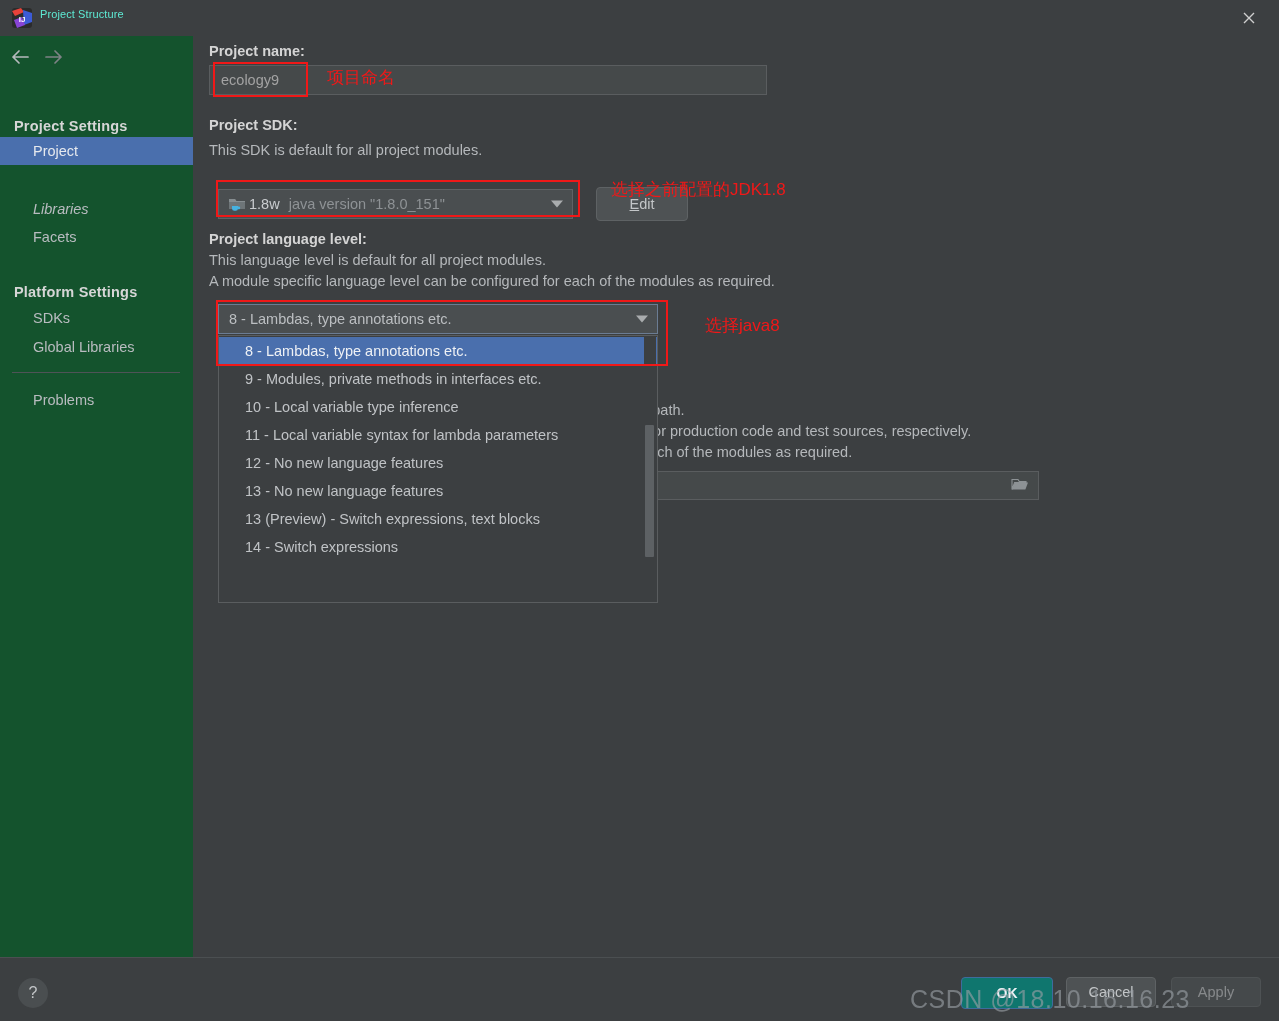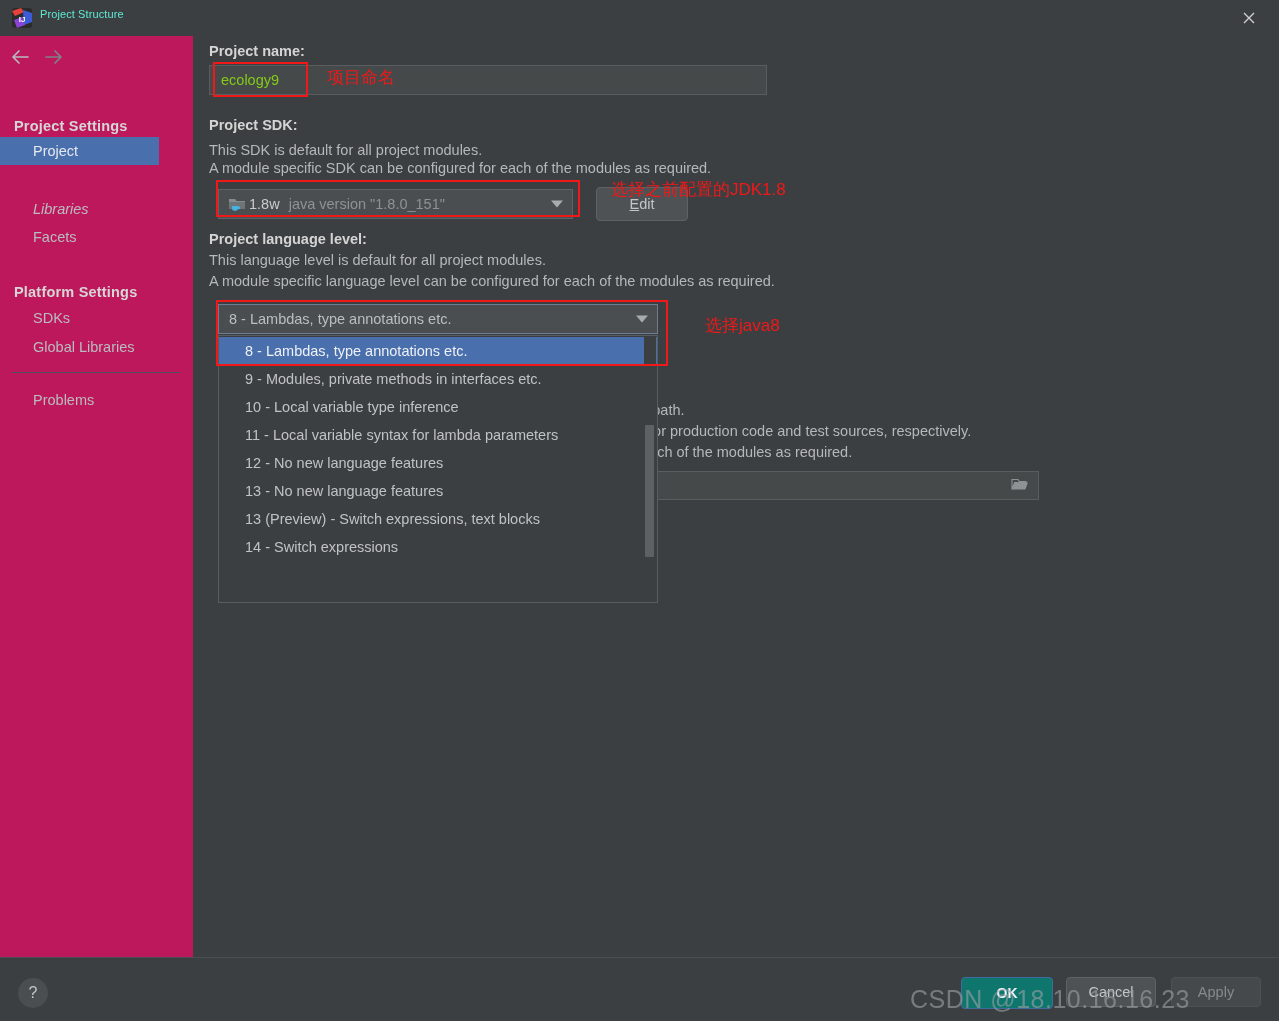--- a/index.html
+++ b/index.html
@@ -11,38 +11,38 @@
     -webkit-font-smoothing:antialiased;
   }
   
   #titlebar{position:absolute;left:0;top:0;width:1279px;height:36px;background:#3c3f41;}
   #title-icon{position:absolute;left:12px;top:8px;width:20px;height:20px;}
   #title-text{position:absolute;left:40px;top:8px;font-size:11px;color:#5eead4;letter-spacing:.1px;}
   #close-btn{position:absolute;right:8px;top:2px;width:44px;height:32px;display:flex;align-items:center;justify-content:center;color:#cfcfcf;font-size:20px;line-height:1;cursor:pointer;}
   #close-btn svg{display:block;}
 
   
-  #sidebar{position:absolute;left:0;top:36px;width:193px;height:921px;background:#be185d;}
+  #sidebar{position:absolute;left:0;top:36px;width:193px;height:921px;background:#14532d;}
   #navbar{position:absolute;left:0;top:0;width:193px;height:40px;}
   .nav-arrow{position:absolute;top:10px;width:26px;height:22px;cursor:pointer;}
   #nav-back{left:8px;}
   #nav-fwd{left:40px;}
   .sect-head{position:absolute;left:14px;font-weight:bold;font-size:14.5px;color:#d6d6d6;letter-spacing:.2px;}
-  .side-item{position:absolute;left:0;width:159px;height:28px;line-height:28px;padding-left:33px;
+  .side-item{position:absolute;left:0;width:193px;height:28px;line-height:28px;padding-left:33px;
              box-sizing:border-box;font-size:14.5px;color:#b9bcc0;cursor:pointer;}
   .side-item.sel{background:#4a6fad;color:#e6e9ee;}
   #side-divider{position:absolute;left:12px;top:336px;width:168px;height:1px;background:#4f5357;}
 
   
   #main{position:absolute;left:193px;top:36px;width:1086px;height:921px;background:#3c3f41;overflow:hidden;}
   .lbl-bold{position:absolute;font-weight:bold;color:#d4d4d4;font-size:14.5px;}
   .lbl{position:absolute;color:#b5b8bb;font-size:14.5px;}
 
   .textfield{position:absolute;background:#45494a;border:1px solid #5a5d5f;box-sizing:border-box;}
-  .textfield .val{position:absolute;left:11px;top:50%;transform:translateY(-50%);color:#84cc16;font-size:14.5px;}
+  .textfield .val{position:absolute;left:11px;top:50%;transform:translateY(-50%);color:#a3a3a3;font-size:14.5px;}
 
   .combo{position:absolute;background:#4a4e50;border:1px solid #5e6264;box-sizing:border-box;display:flex;align-items:center;}
   .combo .ctext{margin-left:10px;color:#bcbfc2;font-size:14.5px;white-space:nowrap;}
   .combo .arrow{position:absolute;right:9px;top:50%;transform:translateY(-50%);
                 width:0;height:0;border-left:6px solid transparent;border-right:6px solid transparent;border-top:7px solid #a9acae;}
 
   .btn{position:absolute;background:#4e5254;border:1px solid #5e6264;border-radius:4px;box-sizing:border-box;
        display:flex;align-items:center;justify-content:center;color:#c3c6c8;font-size:14.5px;cursor:pointer;}
 
   
@@ -122,21 +122,20 @@
 
 <div id="main">
 
   <div class="lbl-bold" style="left:16px;top:7px;">Project name:</div>
   <div class="textfield" style="left:16px;top:29px;width:558px;height:30px;">
     <span class="val">ecology9</span>
   </div>
 
   <div class="lbl-bold" style="left:16px;top:81px;">Project SDK:</div>
   <div class="lbl" style="left:16px;top:106px;">This SDK is default for all project modules.</div>
-  <div class="lbl" style="left:16px;top:124px;">A module specific SDK can be configured for each of the modules as required.</div>
 
   <div class="combo" style="left:25px;top:153px;width:355px;height:30px;">
     <span class="sdkicon">
       <svg width="18" height="16" viewBox="0 0 18 16">
         <path d="M1 3 h6 l1.4 2 H17 v8 H1 Z" fill="#6e7578"></path>
         <path d="M1 3 h6 l1.4 2 H17 v1 H1 Z" fill="#868d90"></path>
         <path d="M4 10 h6 v2.4 a2.4 2.4 0 0 1 -2.4 2.4 h-1.2 A2.4 2.4 0 0 1 4 12.4 Z" fill="#46b2e0"></path>
         <path d="M10 10.6 h1.3 a1.4 1.4 0 0 1 0 2.6 h-1.3 Z" fill="#46b2e0"></path>
       </svg>
     </span>

